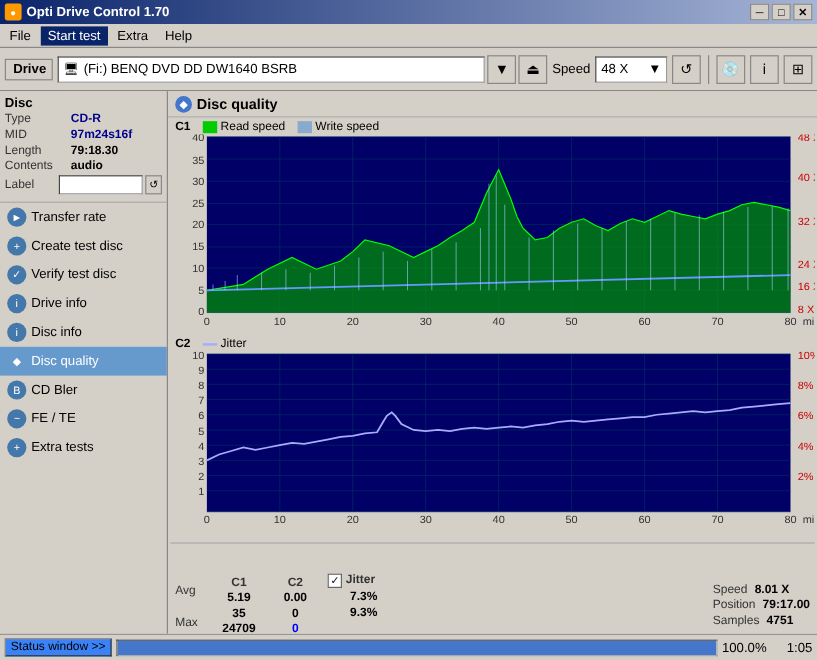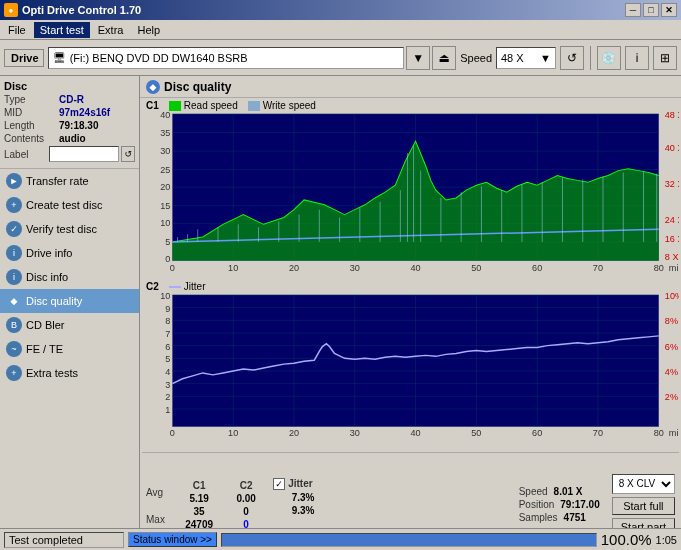--- a/index.html
+++ b/index.html
@@ -73,21 +73,21 @@
     .start-btn { padding: 2px 8px; font-size: 11px; background: #d4d0c8; border: 1px outset #888; cursor: pointer; white-space: nowrap; }
     
     .speed-dropdown { border: 1px inset #999; background: white; padding: 1px 2px; font-size: 10px; height: 20px; }
     
     
     .status-bar { background: #d4d0c8; height: 22px; display: flex; align-items: center; border-top: 1px solid #888; padding: 0 4px; gap: 4px; }
     .status-text { font-size: 11px; padding: 1px 4px; border: 1px inset #999; min-width: 120px; }
     .status-window-btn { font-size: 10px; cursor: pointer; padding: 1px 4px; border: 1px outset #888; background: #3b82f6; }
     .progress-bar-container { flex: 1; height: 14px; border: 1px inset #999; background: white; overflow: hidden; }
     .progress-bar-fill { height: 100%; background: #4477cc; }
-    .progress-pct { font-size: 15px; min-width: 50px; text-align: center; }
+    .progress-pct { font-size: 11px; min-width: 50px; text-align: left; }
     .time-label { font-size: 11px; text-align: center; }
   </style>
 </head>
 <body>
 
 <div class="title-bar">
   <div class="title-bar-left">
     <div class="title-bar-icon">●</div>
     <span>Opti Drive Control 1.70</span>
   </div>
@@ -414,35 +414,27 @@
             <div style="display:flex;align-items:flex-end;gap:6px;">
               <span class="stats-label">Position</span>
               <span class="stats-val">79:17.00</span>
             </div>
             <div style="display:flex;align-items:center;gap:6px;">
               <span class="stats-label">Samples</span>
               <span class="stats-val">4751</span>
             </div>
           </div>
 
-          <div style="display:flex;flex-direction:column;gap:3px;align-items:stretch;">
-            <select class="speed-dropdown">
-              <option>8 X CLV</option>
-            </select>
-            <button class="start-btn">Start full</button>
-            <button class="start-btn">Start part</button>
-          </div>
         </div>
       </div>
 
     </div>
   </div>
 </div>
 
 <div class="status-bar">
-  <span class="status-text">Test completed</span>
   <button class="status-window-btn">Status window &gt;&gt;</button>
   <div class="progress-bar-container">
     <div class="progress-bar-fill" style="width:100%;"></div>
   </div>
   <span class="progress-pct">100.0%</span>
   <span class="time-label">1:05</span>
 </div>
 
 </body></html>

